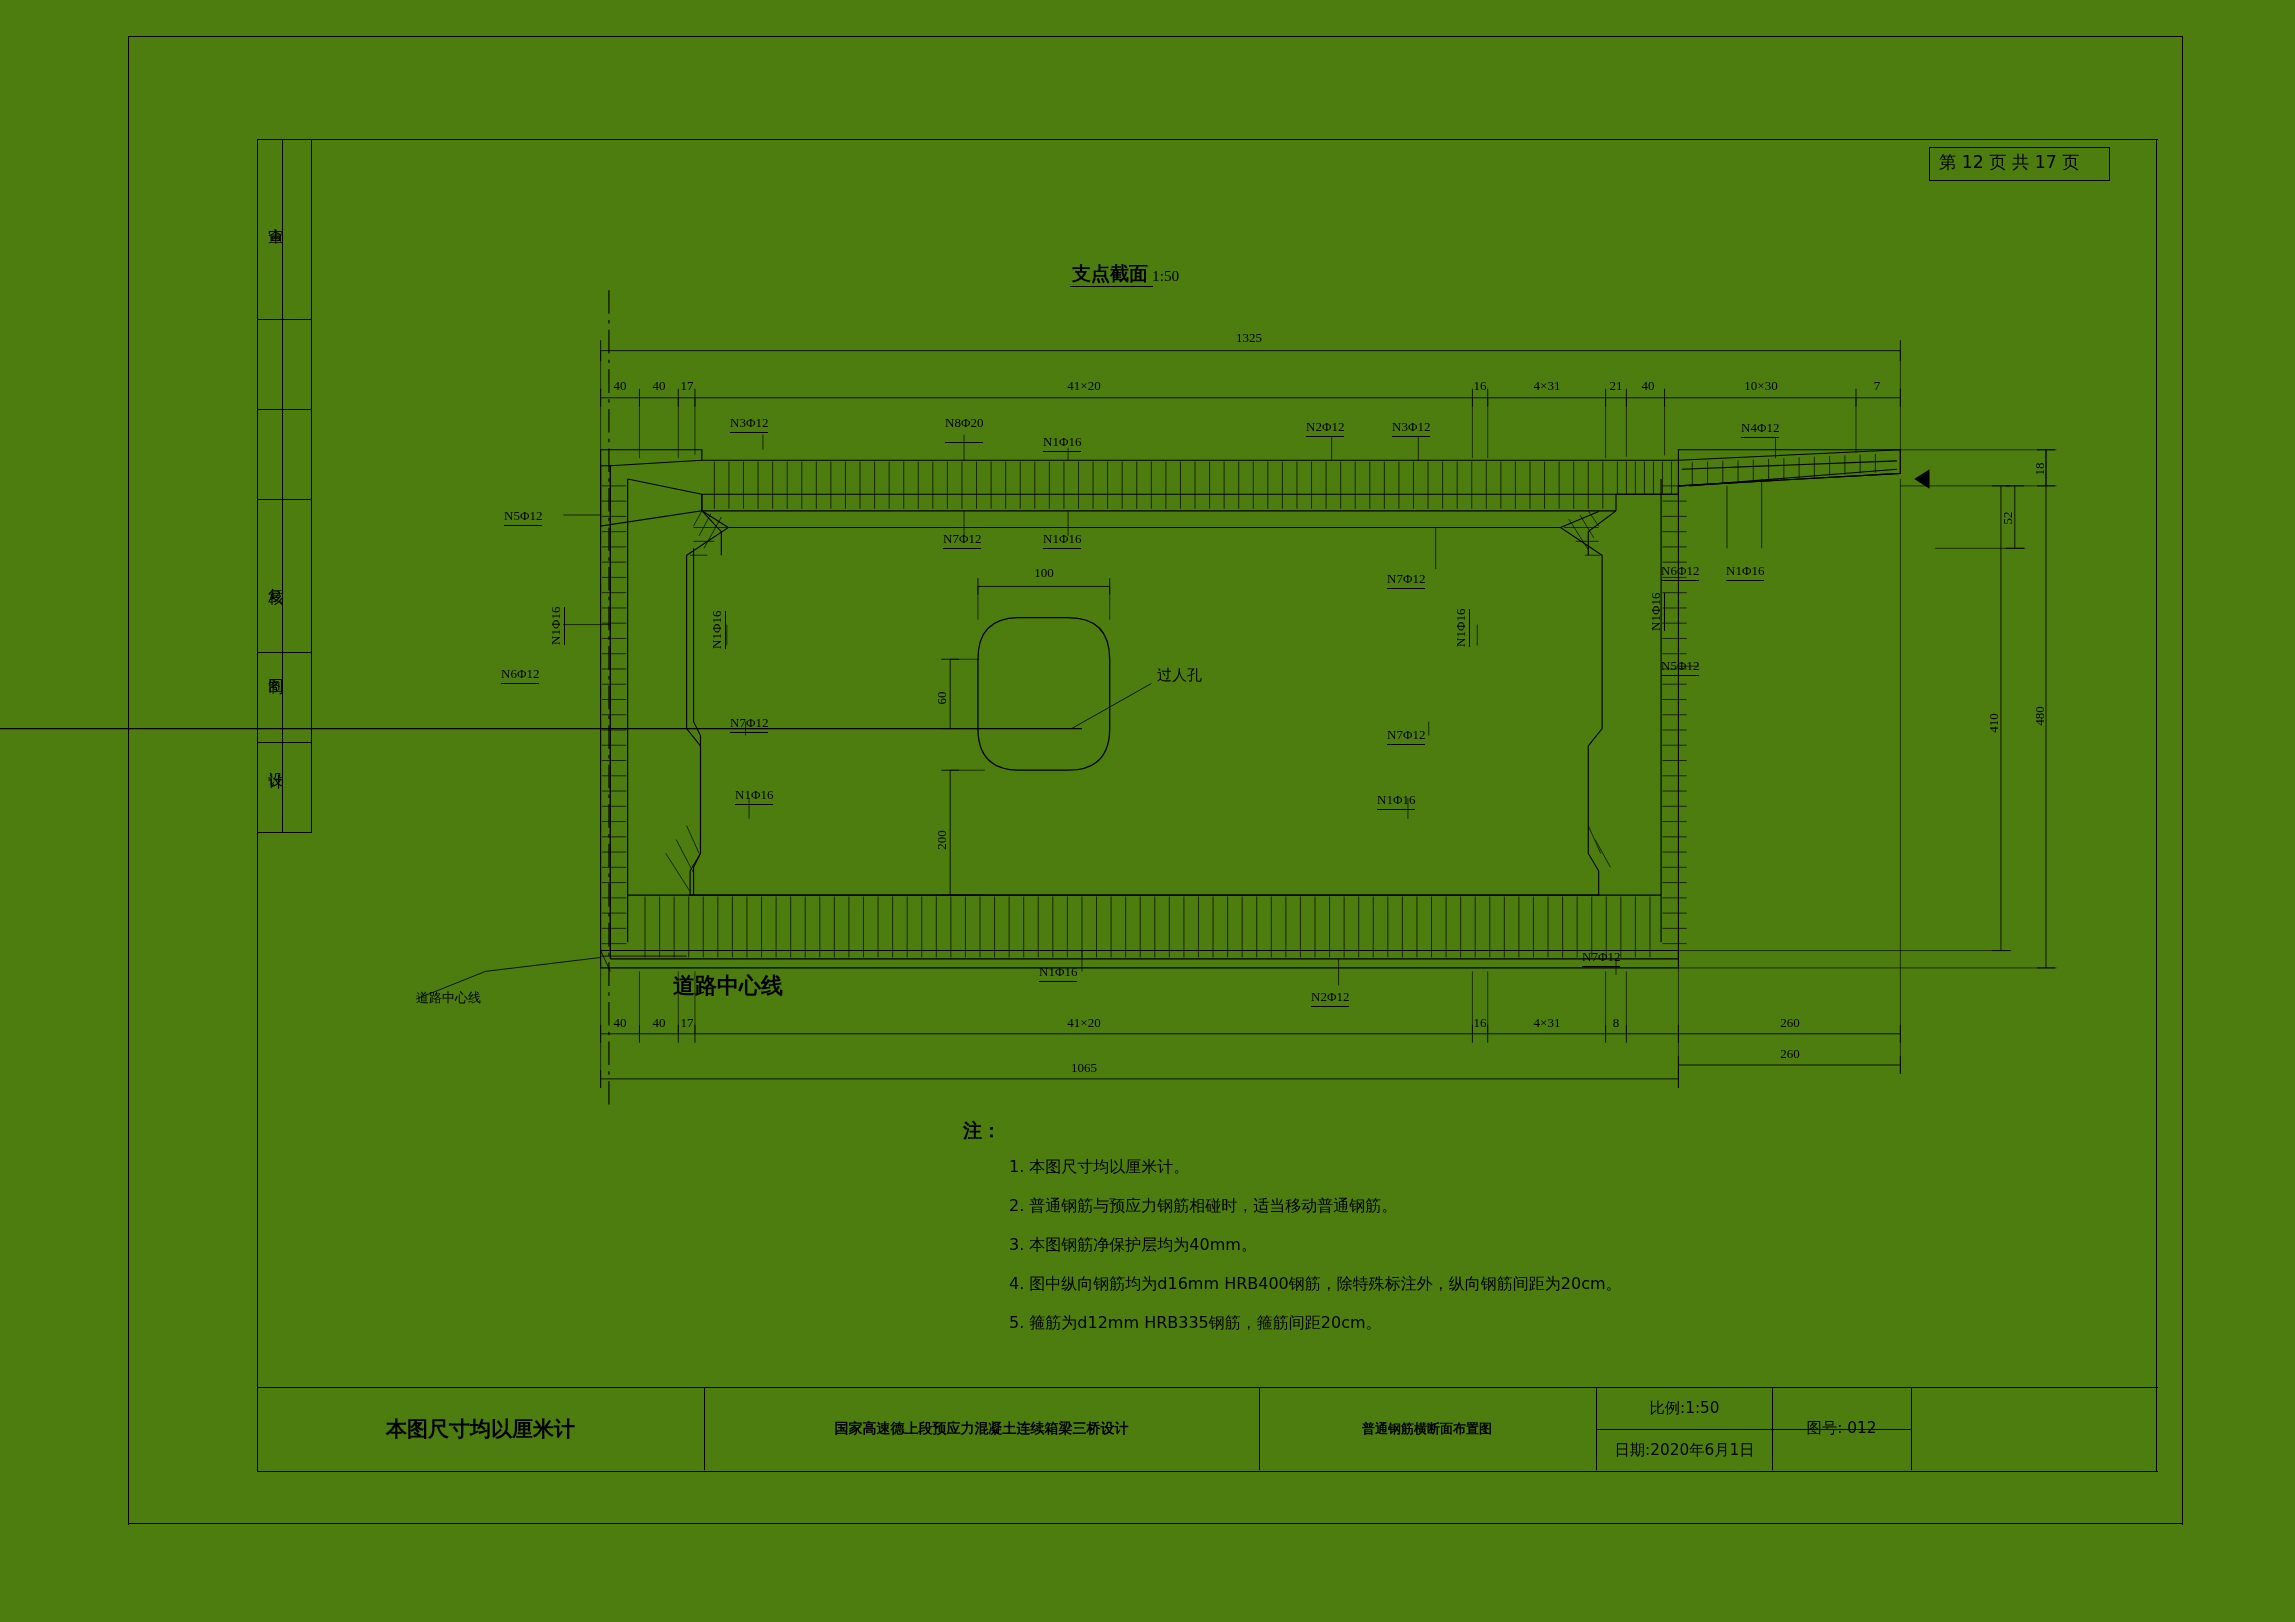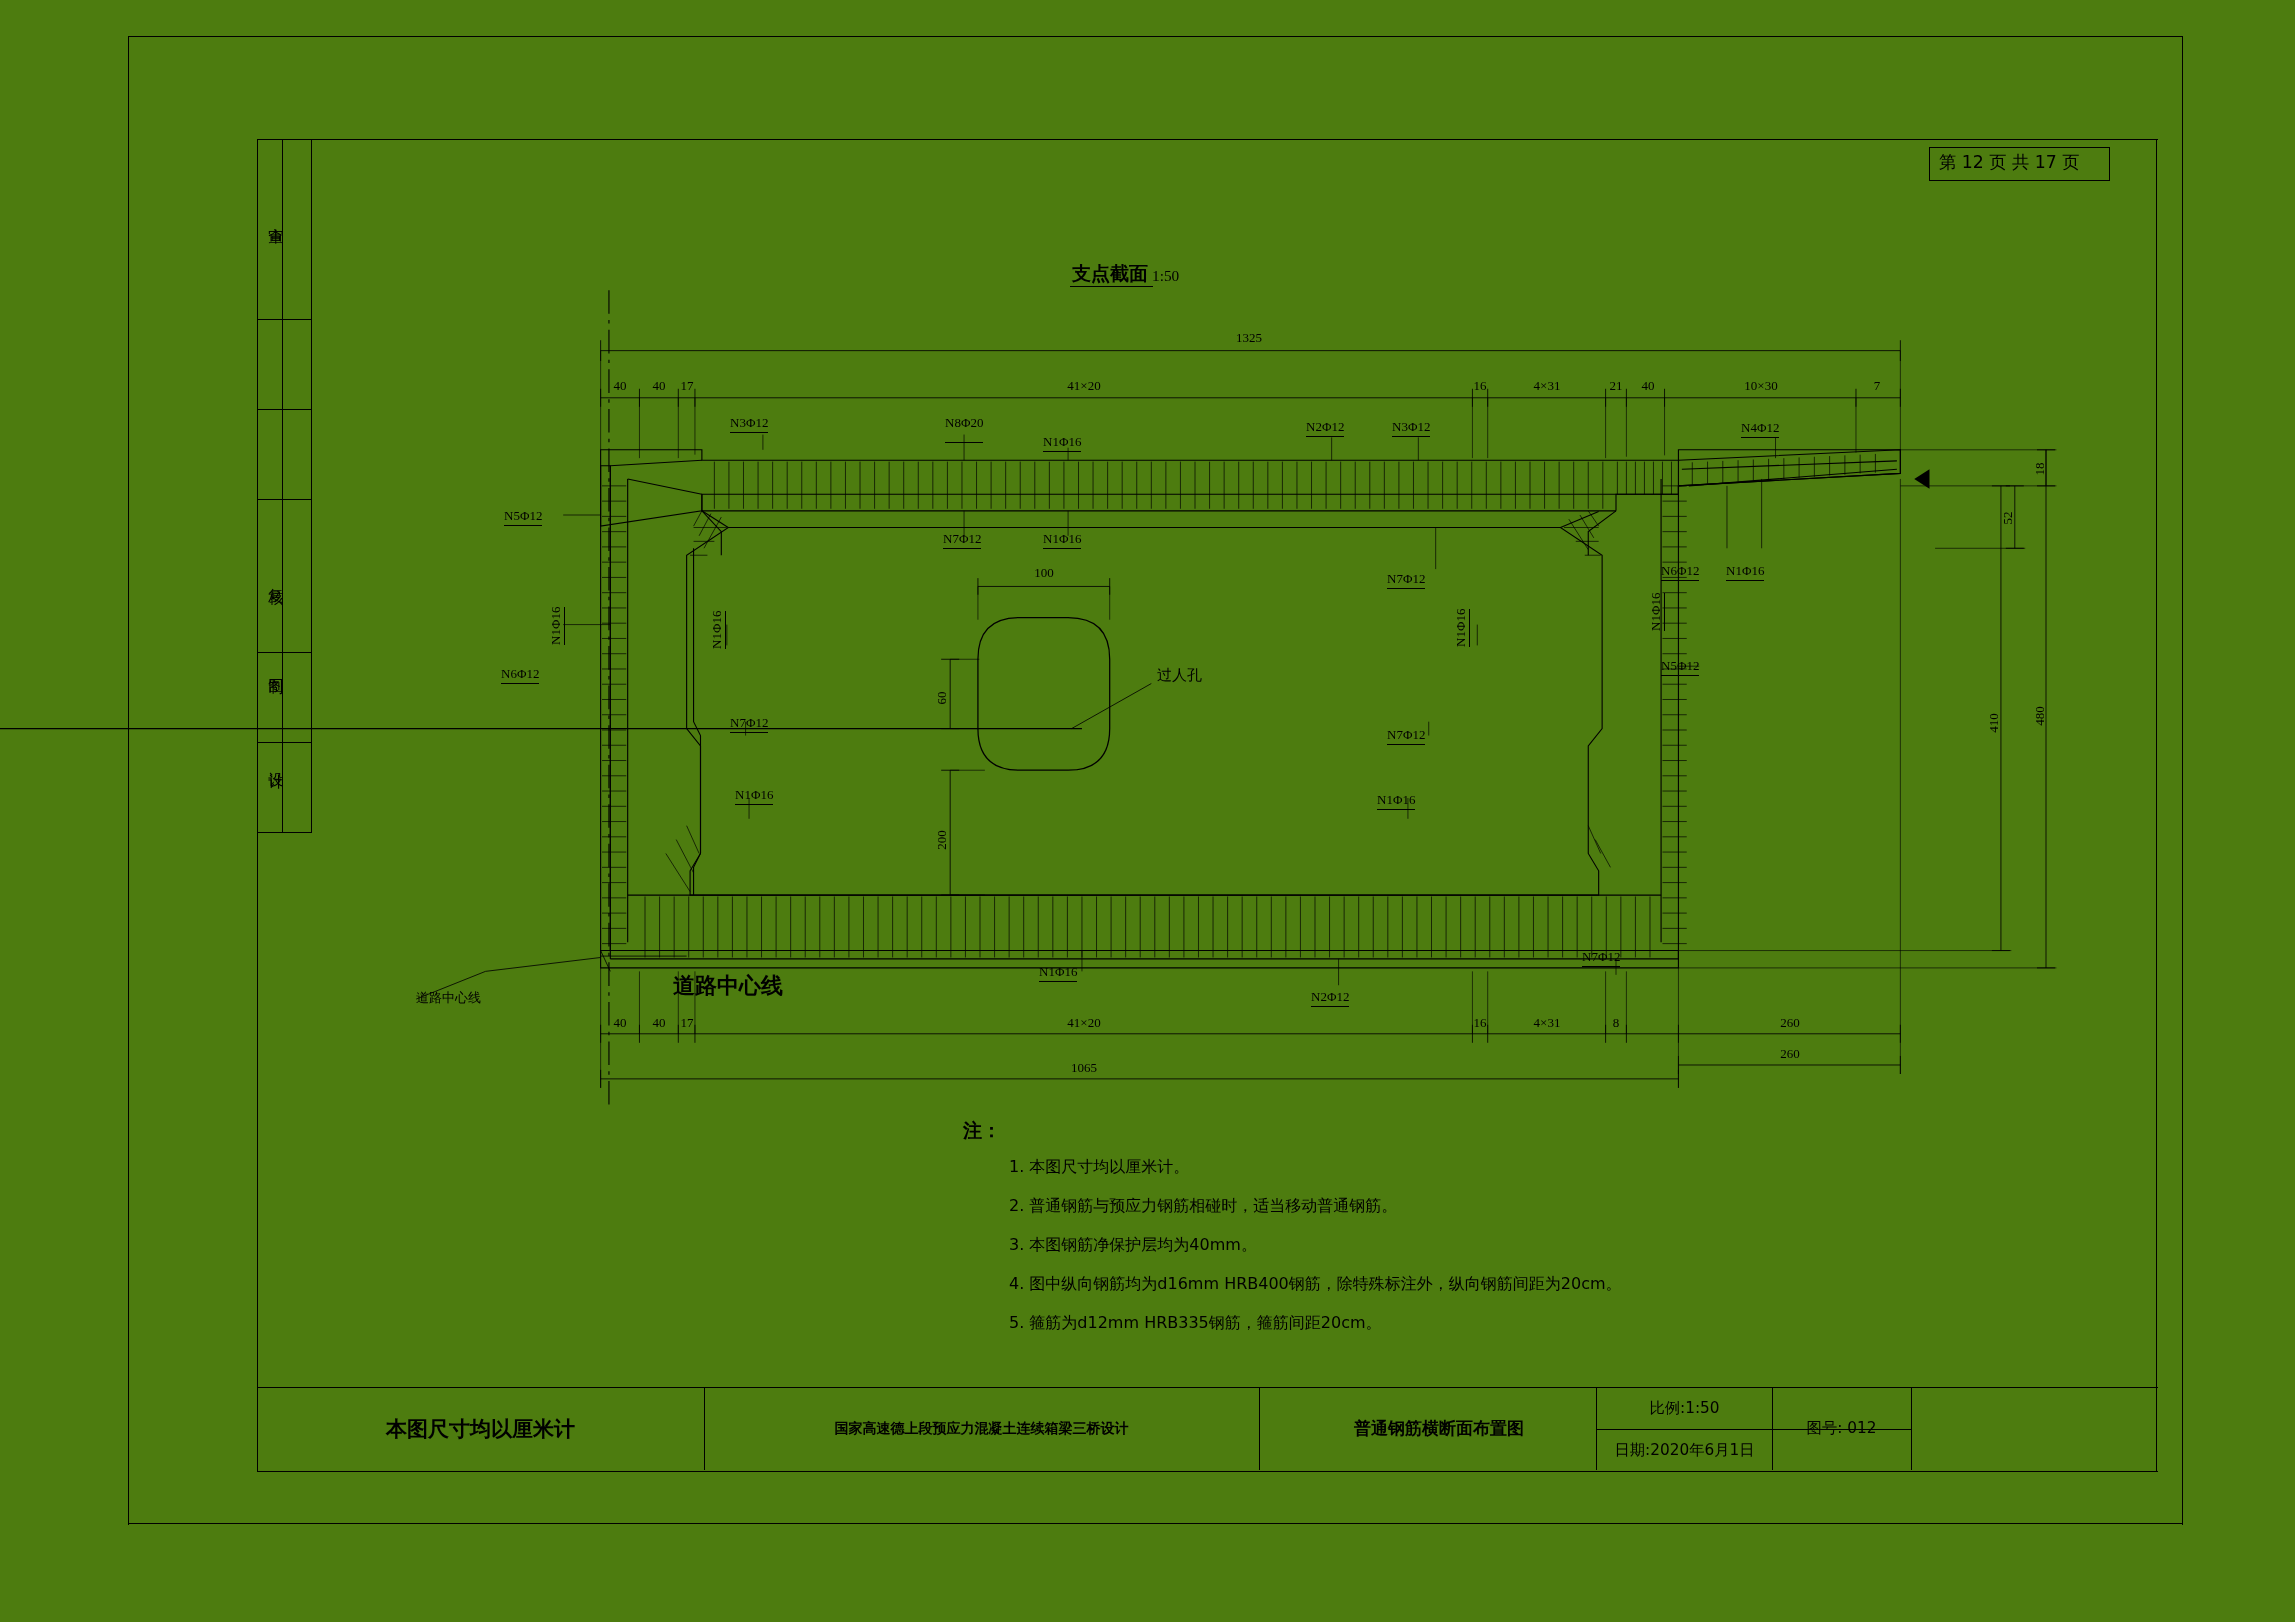--- a/index.html
+++ b/index.html
@@ -566,19 +566,19 @@
   <div class="ln hl2" style="left:257px;top:1387px;width:1901px;"></div>
   <div class="ln vl" style="left:704px;top:1387px;height:83px;"></div>
   <div class="ln vl" style="left:1259px;top:1387px;height:83px;"></div>
   <div class="ln vl" style="left:1596px;top:1387px;height:83px;"></div>
   <div class="ln vl" style="left:1772px;top:1387px;height:83px;"></div>
   <div class="ln vl" style="left:1911px;top:1387px;height:83px;"></div>
   <div class="ln hl" style="left:1596px;top:1429px;width:316px;"></div>
 
   <div class="tbcell cn bold" style="left:257px;top:1387px;width:447px;height:83px;font-size:21px;">本图尺寸均以厘米计</div>
   <div class="tbcell cn bold" style="left:704px;top:1387px;width:555px;height:83px;font-size:14px;">国家高速德上段预应力混凝土连续箱梁三桥设计</div>
-  <div class="tbcell cn bold" style="left:1259px;top:1387px;width:336px;height:83px;font-size:17px;padding-left:12px;">普通钢筋横断面布置图</div>
+  <div class="tbcell cn bold" style="left:1259px;top:1387px;width:336px;height:83px;font-size:13px;">普通钢筋横断面布置图</div>
   <div class="tbcell cn" style="left:1596px;top:1387px;width:177px;height:42px;font-size:15.3px;">比例:1:50</div>
   <div class="tbcell cn" style="left:1596px;top:1429px;width:177px;height:42px;font-size:15.3px;">日期:2020年6月1日</div>
   <div class="tbcell cn" style="left:1772px;top:1387px;width:139px;height:83px;font-size:15.3px;">图号: 012</div>
 
 </div>
 
 
 </body></html>

